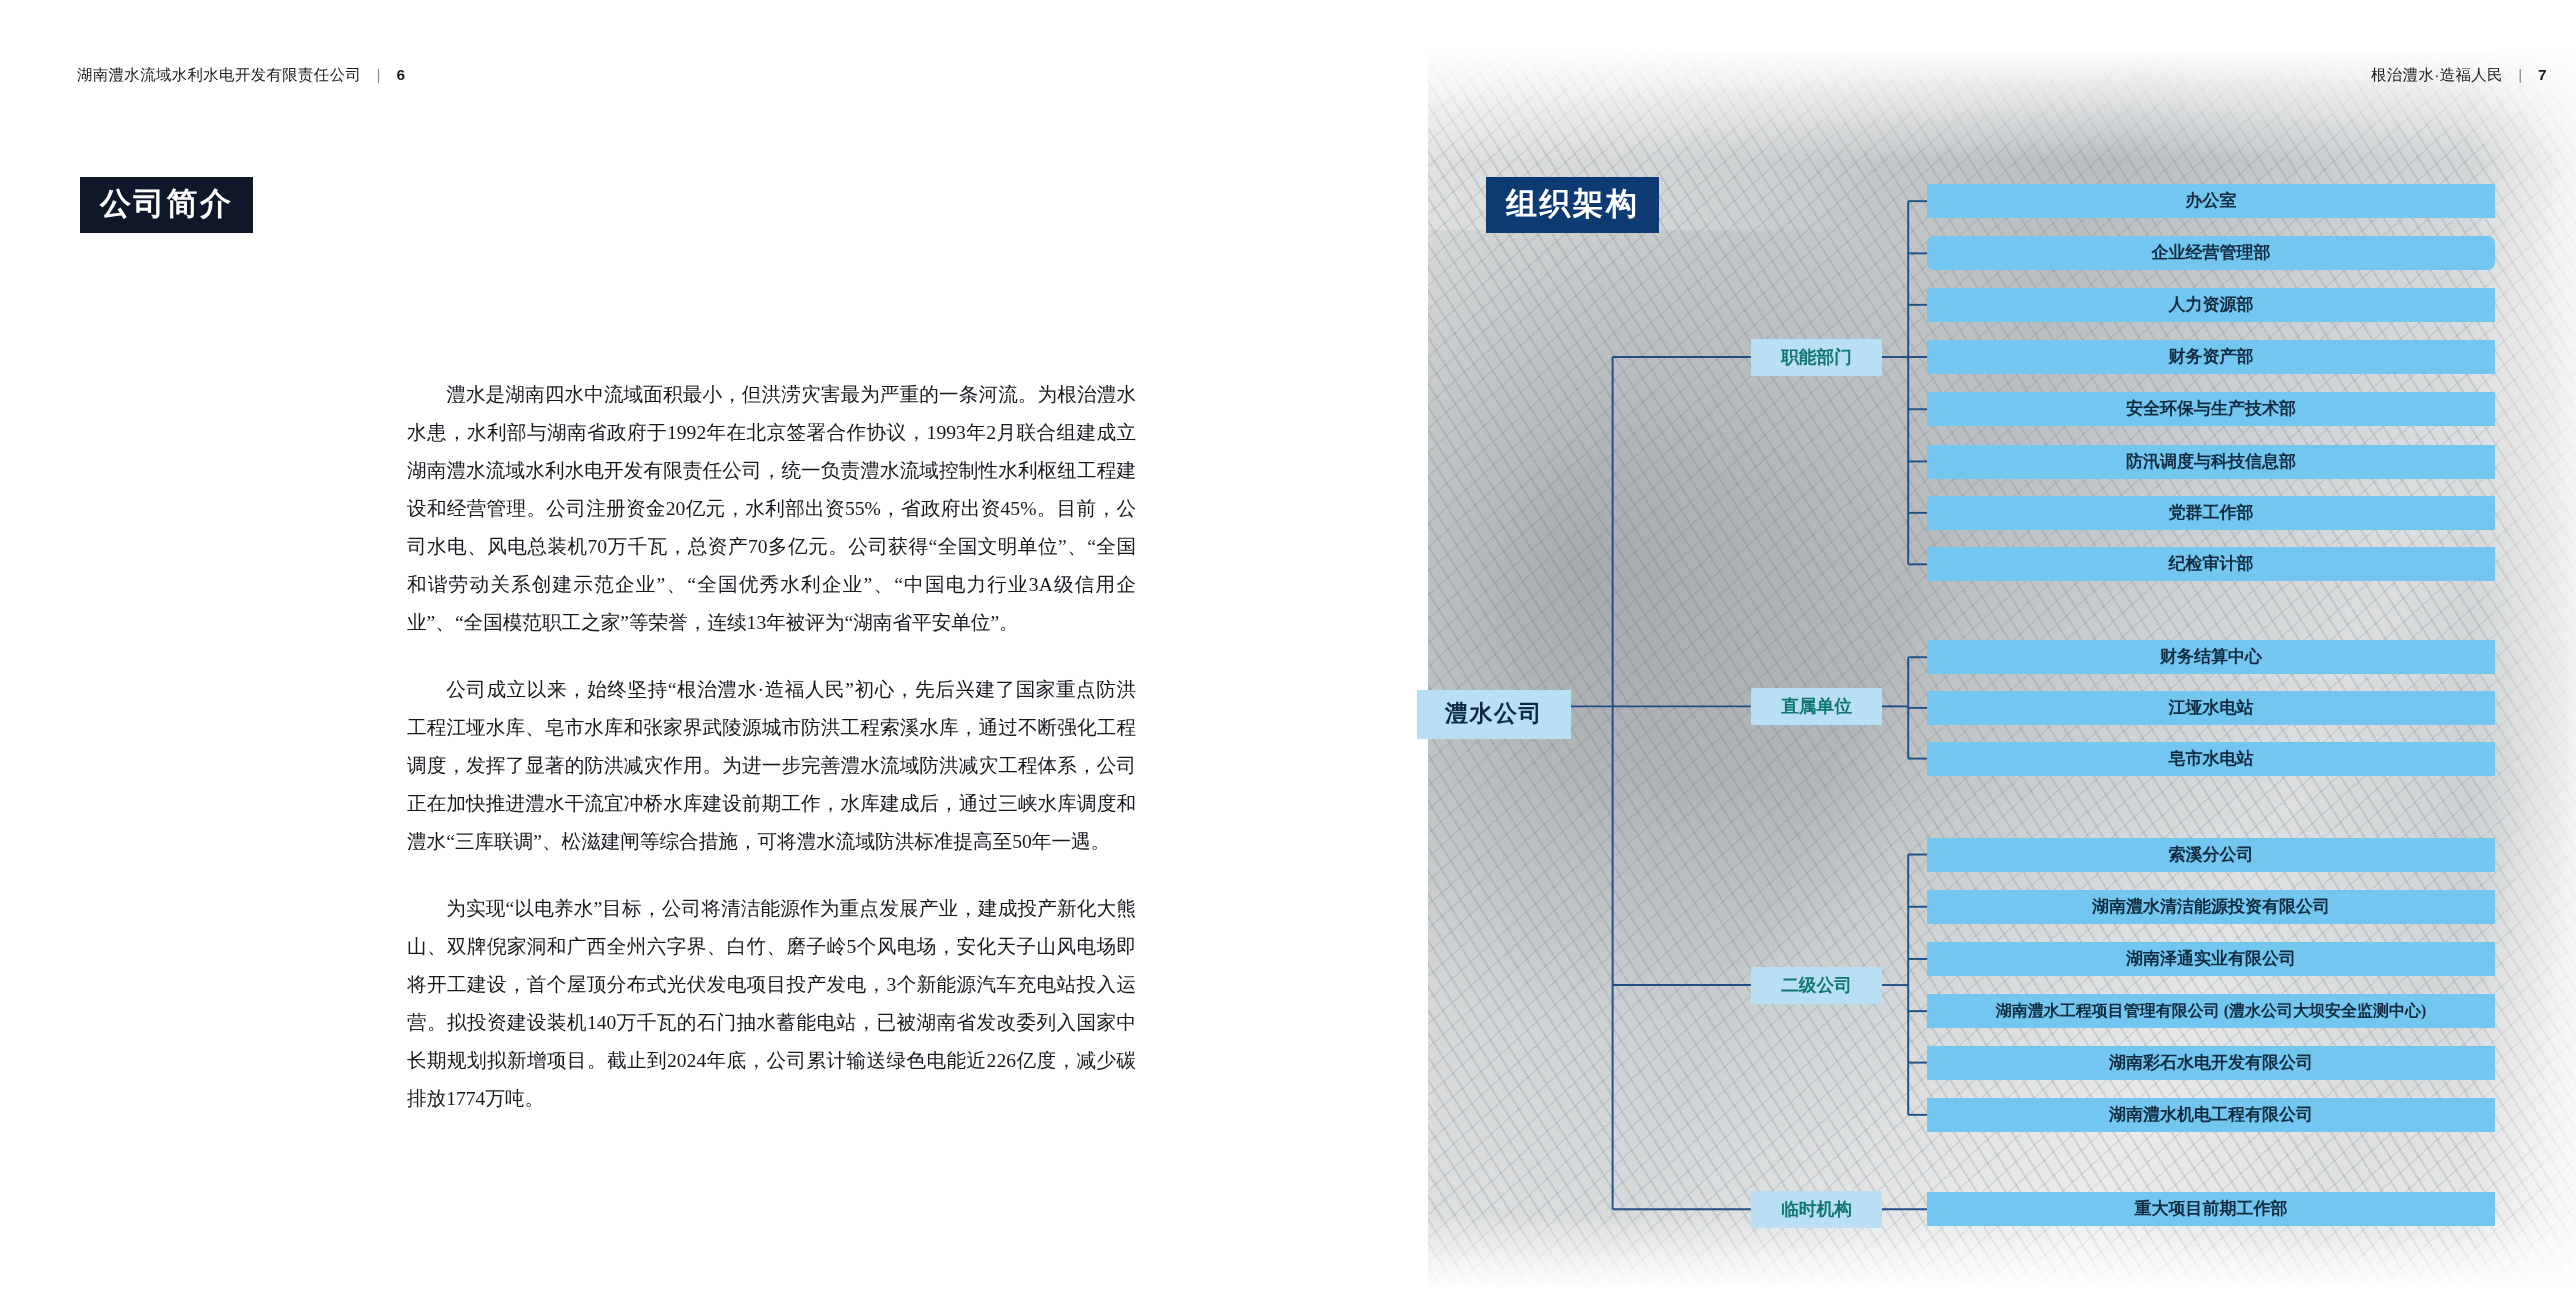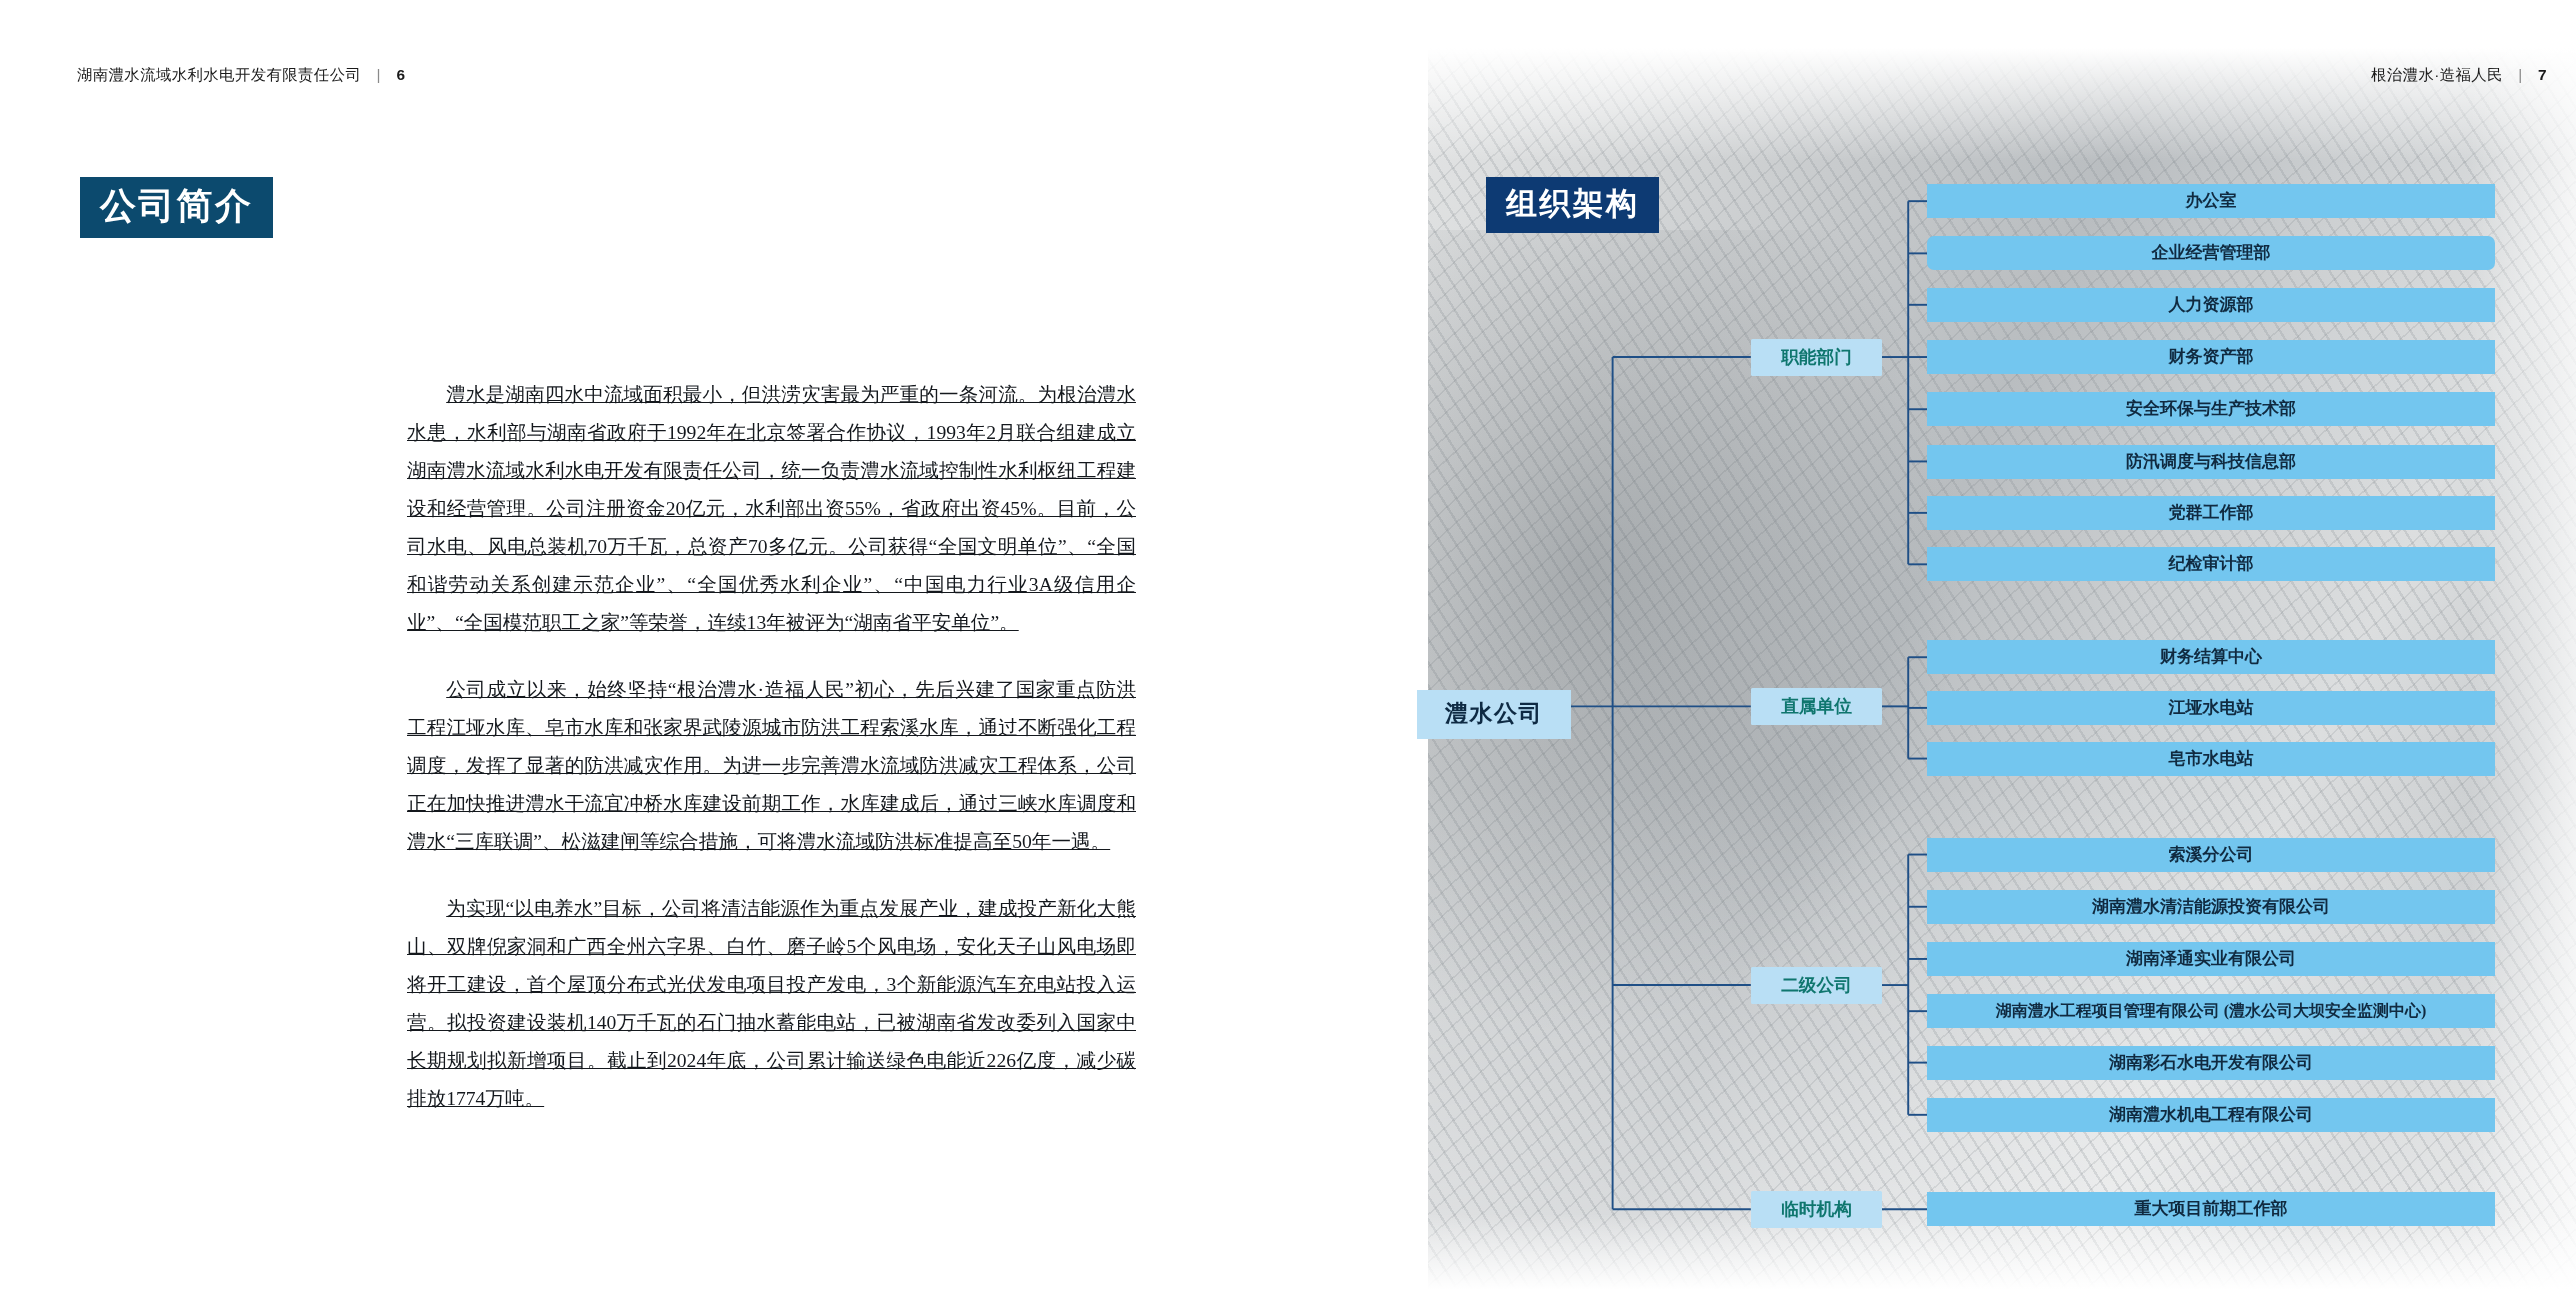--- a/index.html
+++ b/index.html
@@ -29,39 +29,38 @@
     color: #1a1a1a;
     letter-spacing: 0.4px;
     white-space: nowrap;
   }
   .header-left .sep { color: #8a8a8a; margin: 0 10.7px; }
   .header-left .pnum { font-weight: bold; }
 
   .title-badge {
     position: absolute;
     left: 80px; top: 177px;
-    background: #0c4a6e;
+    background: #0f172a;
     color: #ffffff;
-    font-size: 36px;
+    font-size: 31px;
     font-weight: bold;
     padding: 10.7px 20px 14px 20px;
     letter-spacing: 2.3px;
     line-height: 1;
   }
 
   .body-text {
     position: absolute;
     left: 407px; top: 376px;
     width: 729px;
     font-size: 19.6px;
     line-height: 38px;
     color: #14181d;
     text-align: justify;
     font-family: "Liberation Serif", serif;
-    text-decoration: underline;
   }
   .body-text p { margin: 0 0 29px 0; text-indent: 2em; }
   .body-text p:last-child { margin-bottom: 0; }
 
   
   .page-right {
     position: relative;
     width: 1288px; height: 1306px;
     flex: 0 0 1288px;
     background: #ffffff;

